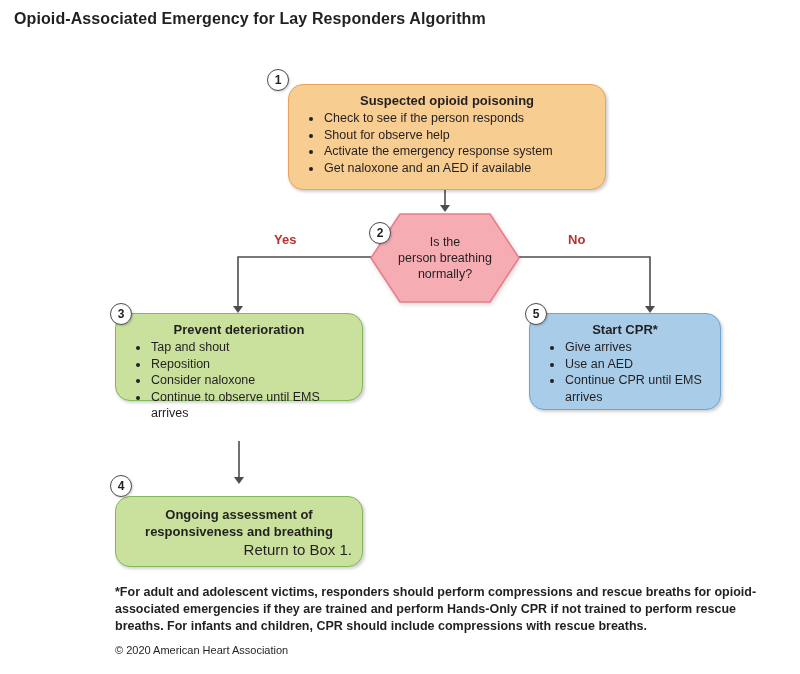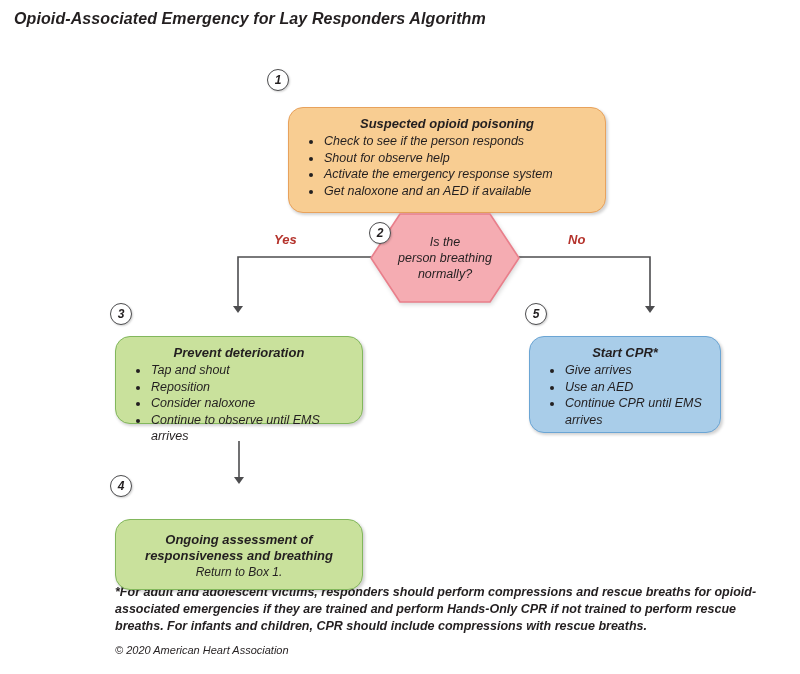--- a/index.html
+++ b/index.html
@@ -1,36 +1,36 @@
 <!DOCTYPE html>
 <html style="--box1_fill: #F8CD92; --box1_border: #E8A25C; --hex_fill: #F5ACB2; --hex_border: #E97F8B; --green_fill: #C9E19C; --green_border: #82B75C; --blue_fill: #A9CDE9; --blue_border: #6BA5D4; --line: #4D4D4F; --branch_label: #B5342D; --text: #231F20;"><head>
 <meta charset="utf-8">
 <style>
   * { margin:0; padding:0; box-sizing:border-box; }
   html,body { background:#ffffff; }
   body { font-family:"Liberation Sans", sans-serif; }
-  .canvas { position:relative; width:800px; height:674px; background:#ffffff; color:var(--text,#231F20); overflow:hidden;font-style:italic; }
+  .canvas { position:relative; width:800px; height:674px; background:#ffffff; color:var(--text,#231F20); overflow:hidden; }
 
   .page-title { position:absolute; left:14px; top:10px; font-size:16px; font-weight:bold; letter-spacing:.1px; color:var(--text); }
 
   .connectors { position:absolute; left:0; top:0; pointer-events:none; z-index:1; }
 
   .box { position:absolute; border-radius:15px; border:1.6px solid; padding:8px 10px 6px 10px;
-         box-shadow:1.5px 2px 3px rgba(0,0,0,.18); z-index:2;margin-top:23px; }
+         box-shadow:1.5px 2px 3px rgba(0,0,0,.18); z-index:2; }
   .box-title { text-align:center; font-weight:bold; font-size:13px; margin-bottom:2px; }
   .bullets { margin:2px 0 0 0; padding-left:24px; font-size:12.5px; line-height:1.32; }
   .bullets li { padding-left:1px; }
 
   .box1 { left:288px; top:84px;  width:318px; height:106px; background:var(--box1_fill);  border-color:var(--box1_border); }
   .box3 { left:115px; top:313px; width:248px; height:88px; background:var(--green_fill); border-color:var(--green_border); }
   .box5 { left:529px; top:313px; width:192px; height:97px;  background:var(--blue_fill);  border-color:var(--blue_border); }
   .box4 { left:115px; top:496px; width:248px; height:71px;  background:var(--green_fill); border-color:var(--green_border);
           display:flex; flex-direction:column; justify-content:center; }
   .box4 .box-title { line-height:1.25; margin-bottom:1px; }
-  .box4-sub { text-align:center; font-size:12px; }
+  .box4-sub { text-align:right; font-size:15px; }
 
   .hexagon { position:absolute; left:370px; top:212px; width:150px; height:92px; z-index:2;
              filter:drop-shadow(1.5px 2px 2px rgba(0,0,0,.15)); }
   .hexagon svg { position:absolute; left:0; top:0; width:100%; height:100%; }
   .hex-text { position:absolute; left:0; top:0; right:0; bottom:0; display:flex; align-items:center; justify-content:center;
               text-align:center; font-size:12.5px; line-height:1.3; white-space:pre-line; }
 
   .circle { position:absolute; width:22px; height:22px; border-radius:50%; background:#ffffff;
             border:1.6px solid var(--line); display:flex; align-items:center; justify-content:center;
             font-size:12px; font-weight:bold; z-index:5; box-shadow:1px 1px 2px rgba(0,0,0,.18); }

